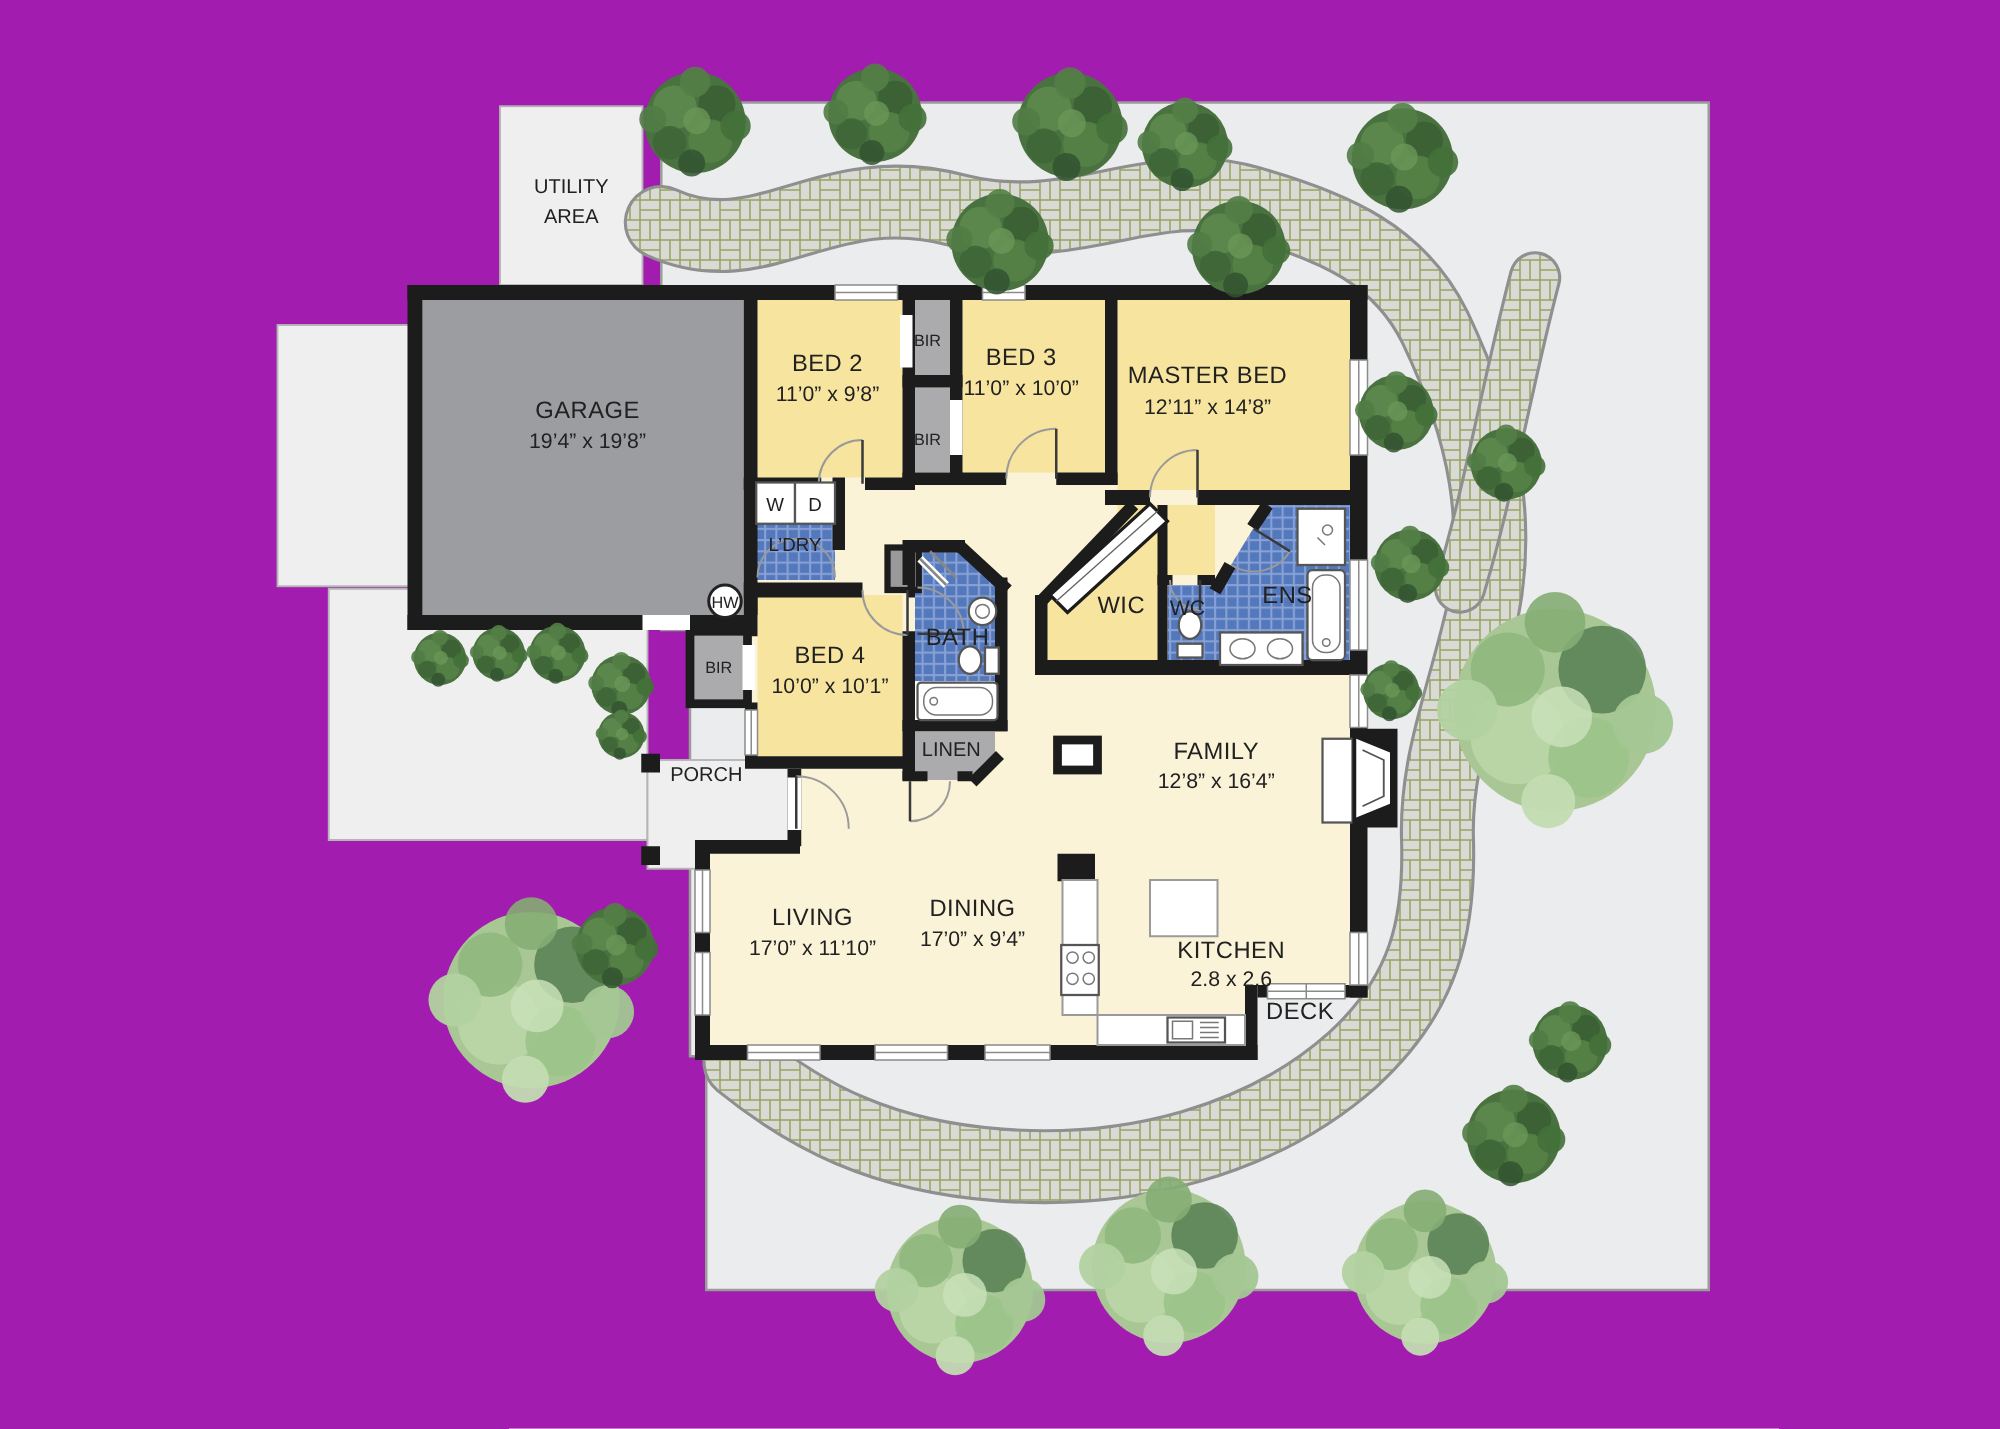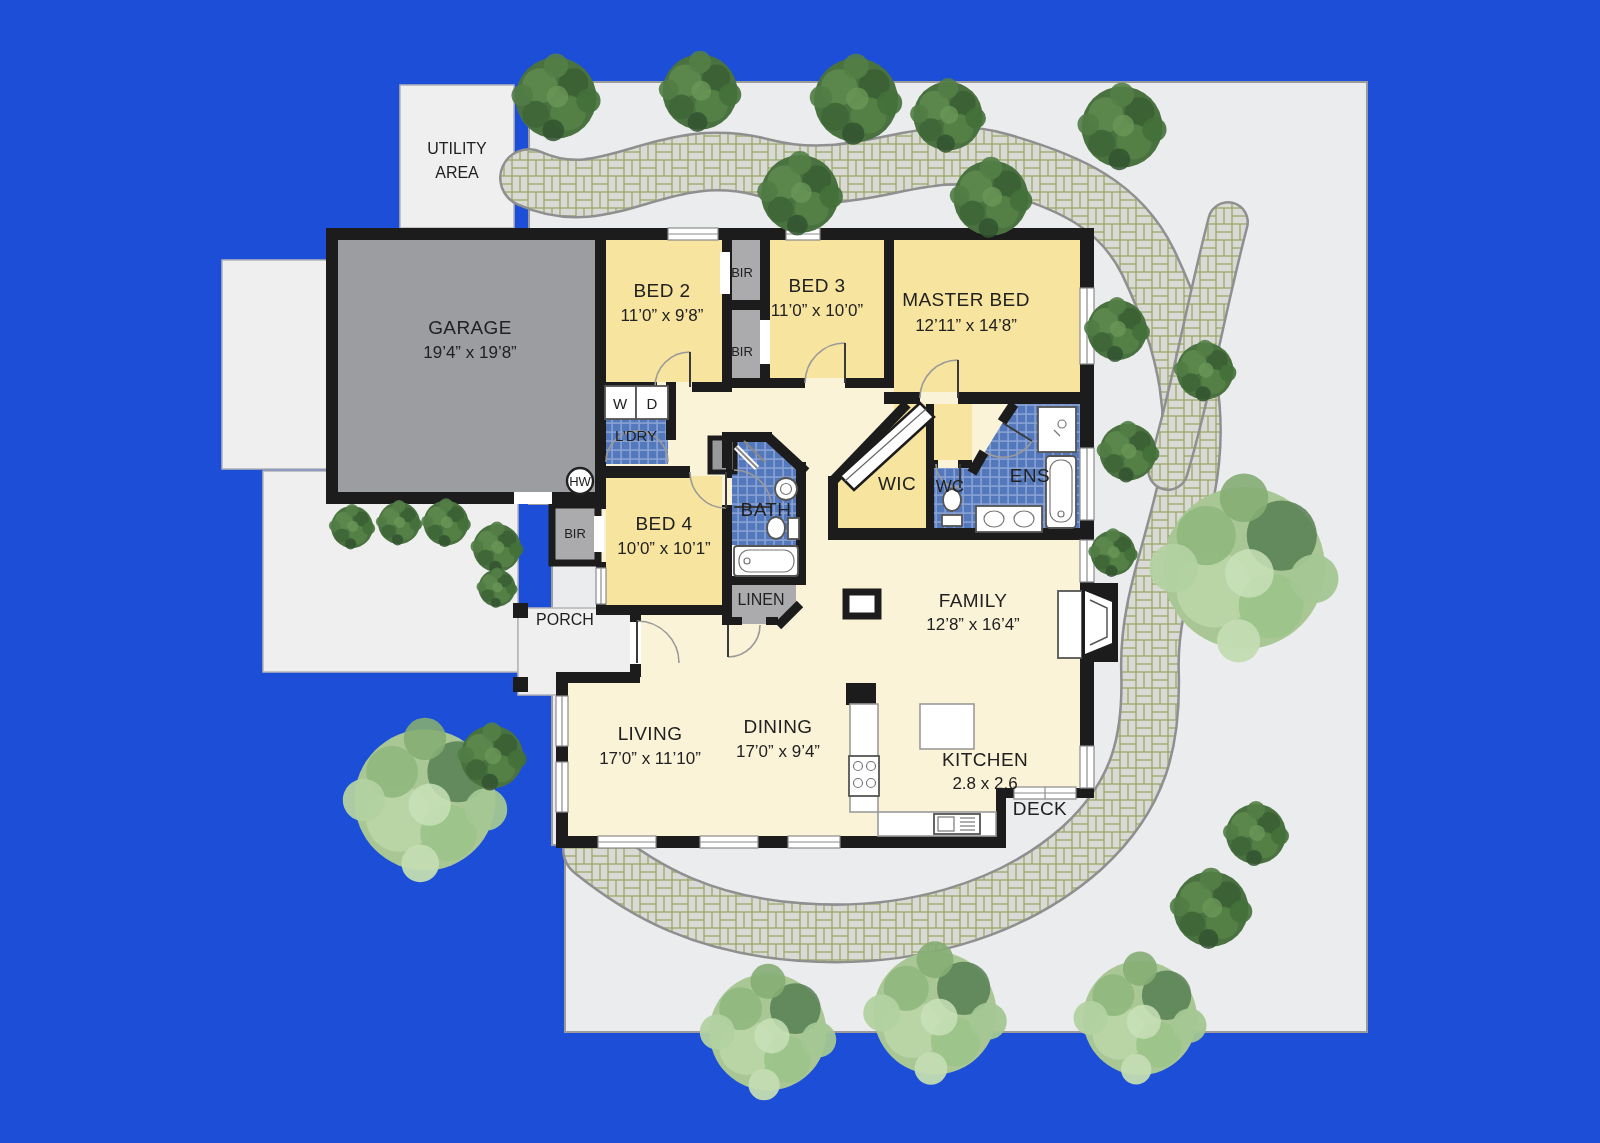--- a/index.html
+++ b/index.html
@@ -1,16 +1,16 @@
 <!DOCTYPE html>
 <html><head>
 <meta charset="utf-8">
 <style>
   html,body{margin:0;padding:0;background:#ffffff;}
-  .stage{position:relative;width:1600px;height:1143px;background:#1d4ed8;overflow:hidden;}
+  .stage{position:relative;width:1600px;height:1143px;background:#a21caf;overflow:hidden;}
   svg{position:absolute;left:0;top:0;}
   text{font-family:"Liberation Sans","DejaVu Sans",sans-serif;fill:#212121;}
   .lbl{font-size:19px;letter-spacing:.4px;}
   .dims{font-size:17px;}
   .sm{font-size:15px;}
   .xs{font-size:13px;}
   .md{font-size:16px;}
   .wc{font-size:17px;}
   .anch{text-anchor:middle;}
   .wall{fill:#1c1c1c;}

